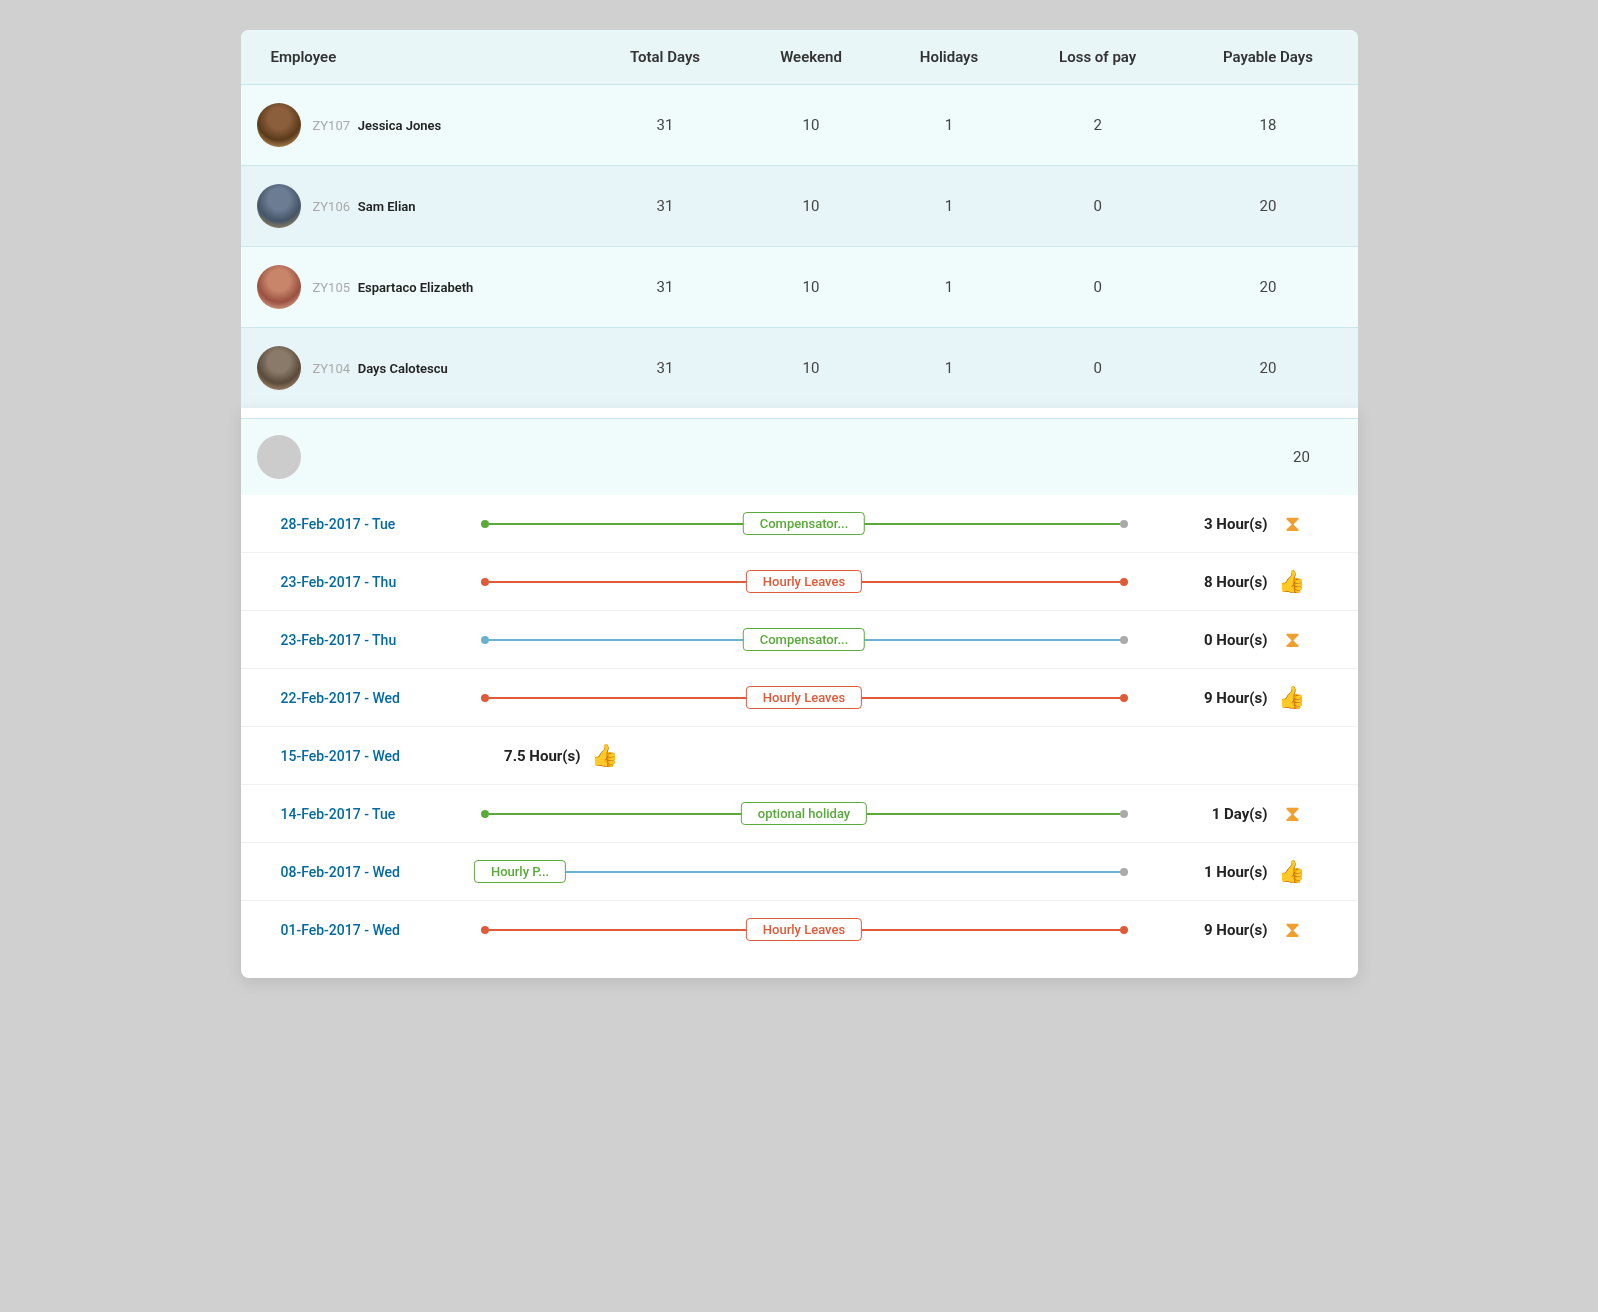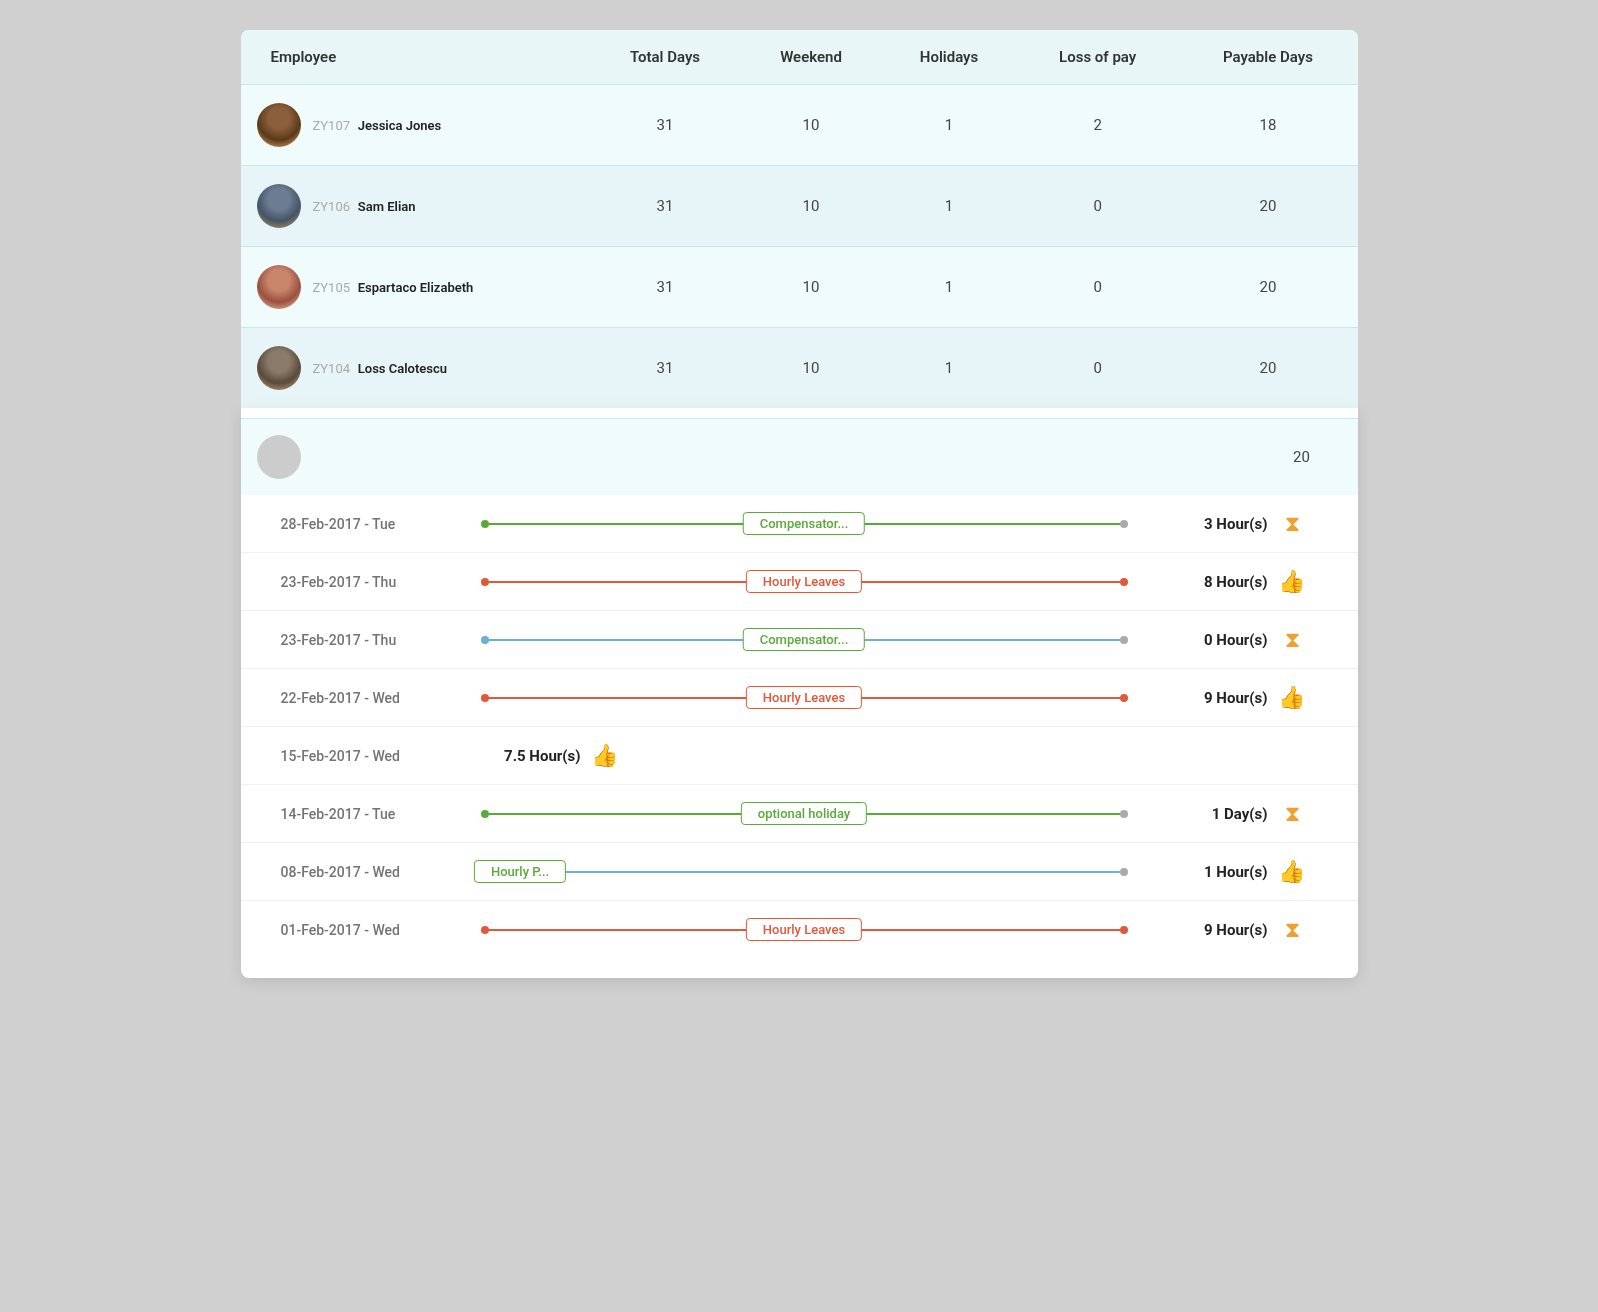--- a/index.html
+++ b/index.html
@@ -95,21 +95,21 @@
       display: flex;
       align-items: center;
       padding: 16px 40px;
       border-bottom: 1px solid #f0f0f0;
     }
     .detail-row:last-child {
       border-bottom: none;
     }
     .detail-date {
       width: 180px;
-      color: #737373;
+      color: #0369a1;
       font-size: 14px;
       font-weight: 500;
       flex-shrink: 0;
       cursor: pointer;
     }
     .timeline-container {
       flex: 1;
       display: flex;
       align-items: center;
       position: relative;
@@ -267,21 +267,21 @@
     <td>1</td>
     <td>0</td>
     <td>20</td>
   </tr>
         <tr>
     <td>
       <div class="employee-info">
         <div class="avatar avatar-4"></div>
         <div>
           <span class="emp-id">ZY104</span>
-          <span class="emp-name">Loss Calotescu</span>
+          <span class="emp-name">Days Calotescu</span>
         </div>
       </div>
     </td>
     <td>31</td>
     <td>10</td>
     <td>1</td>
     <td>0</td>
     <td>20</td>
   </tr>
       </tbody>

